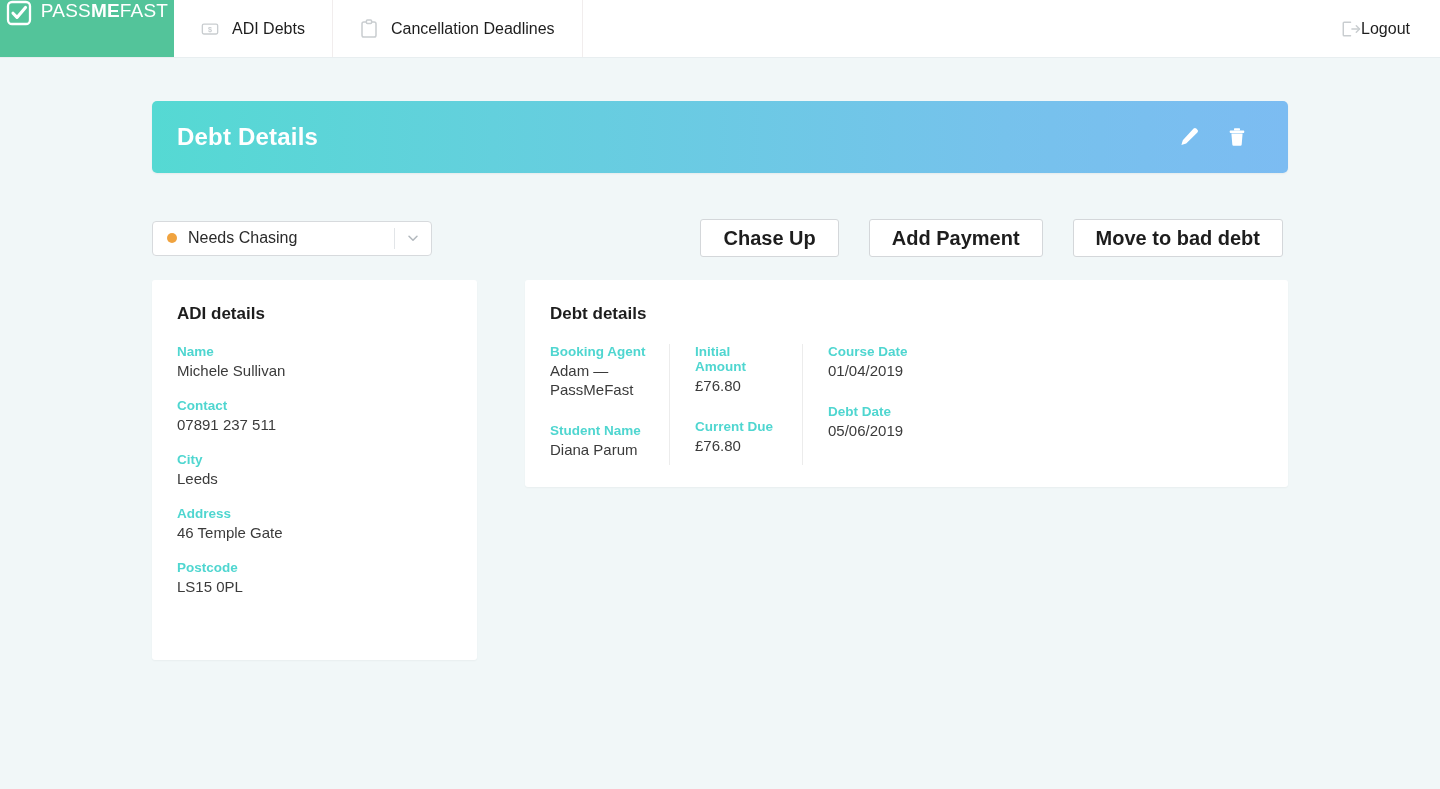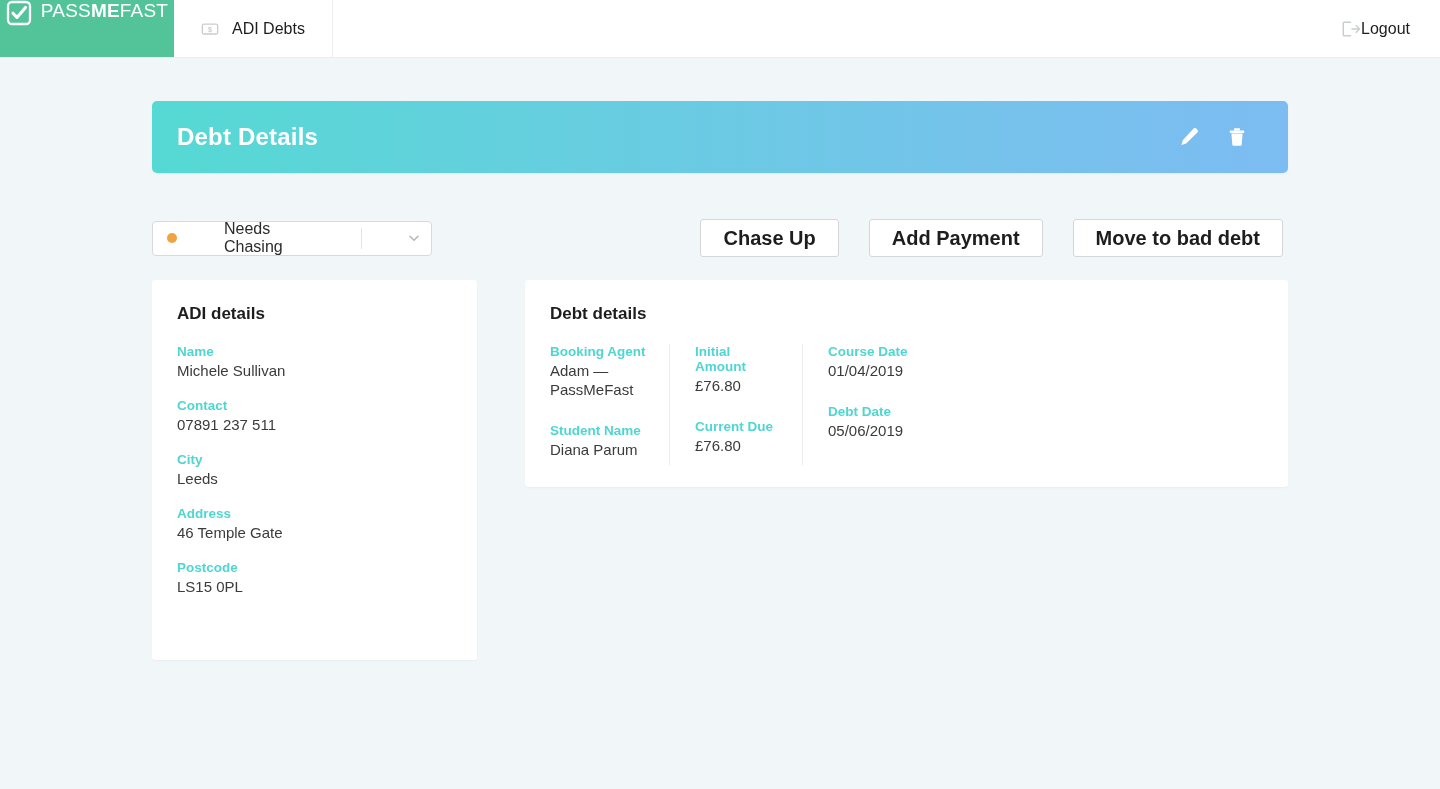--- a/index.html
+++ b/index.html
@@ -93,21 +93,20 @@
   }
   .status-select {
     width: 280px;
     height: 35px;
     background: #ffffff;
     border: 1px solid #d7dadd;
     border-radius: 4px;
     display: flex;
     align-items: center;
     cursor: pointer;
-    gap: 36px;
   }
   .status-select .dot {
     width: 10px; height: 10px; border-radius: 50%;
     background: #f0a33f;
     margin: 0 11px 0 14px;
     flex: 0 0 auto;
   }
   .status-select .label {
     flex: 1 1 auto;
     font-size: 16px;
@@ -207,20 +206,29 @@
   <div class="navtab">
     <span class="ico">
       <svg width="18" height="18" viewBox="0 0 20 20" fill="none">
         <rect x="1.5" y="4.5" width="17" height="11" rx="1.6" stroke="#c9cdd0" stroke-width="1.5"></rect>
         <text x="10" y="13.4" font-size="8" font-family="Liberation Sans, sans-serif" fill="#c9cdd0" text-anchor="middle" font-weight="700">$</text>
       </svg>
     </span>
     <span>ADI Debts</span>
   </div>
 
+  <div class="navtab">
+    <span class="ico">
+      <svg width="18" height="20" viewBox="0 0 18 20" fill="none">
+        <rect x="2" y="3" width="14" height="15" rx="1.8" stroke="#c9cdd0" stroke-width="1.5"></rect>
+        <rect x="6.4" y="1" width="5.2" height="3.6" rx="1" stroke="#c9cdd0" stroke-width="1.5" fill="#ffffff"></rect>
+      </svg>
+    </span>
+    <span>Cancellation Deadlines</span>
+  </div>
 
   <div class="nav-spacer"></div>
 
   <div class="logout">
     <span class="ico">
       <svg width="20" height="20" viewBox="0 0 22 20" fill="none">
         <path d="M10.5 2.5H3.5a1 1 0 0 0-1 1v13a1 1 0 0 0 1 1h7" stroke="#c9cdd0" stroke-width="1.6" fill="none" stroke-linecap="round"></path>
         <path d="M12 10h8" stroke="#c9cdd0" stroke-width="1.6" stroke-linecap="round"></path>
         <path d="M16.8 6.4 20.4 10l-3.6 3.6" stroke="#c9cdd0" stroke-width="1.6" fill="none" stroke-linecap="round" stroke-linejoin="round"></path>
       </svg>

